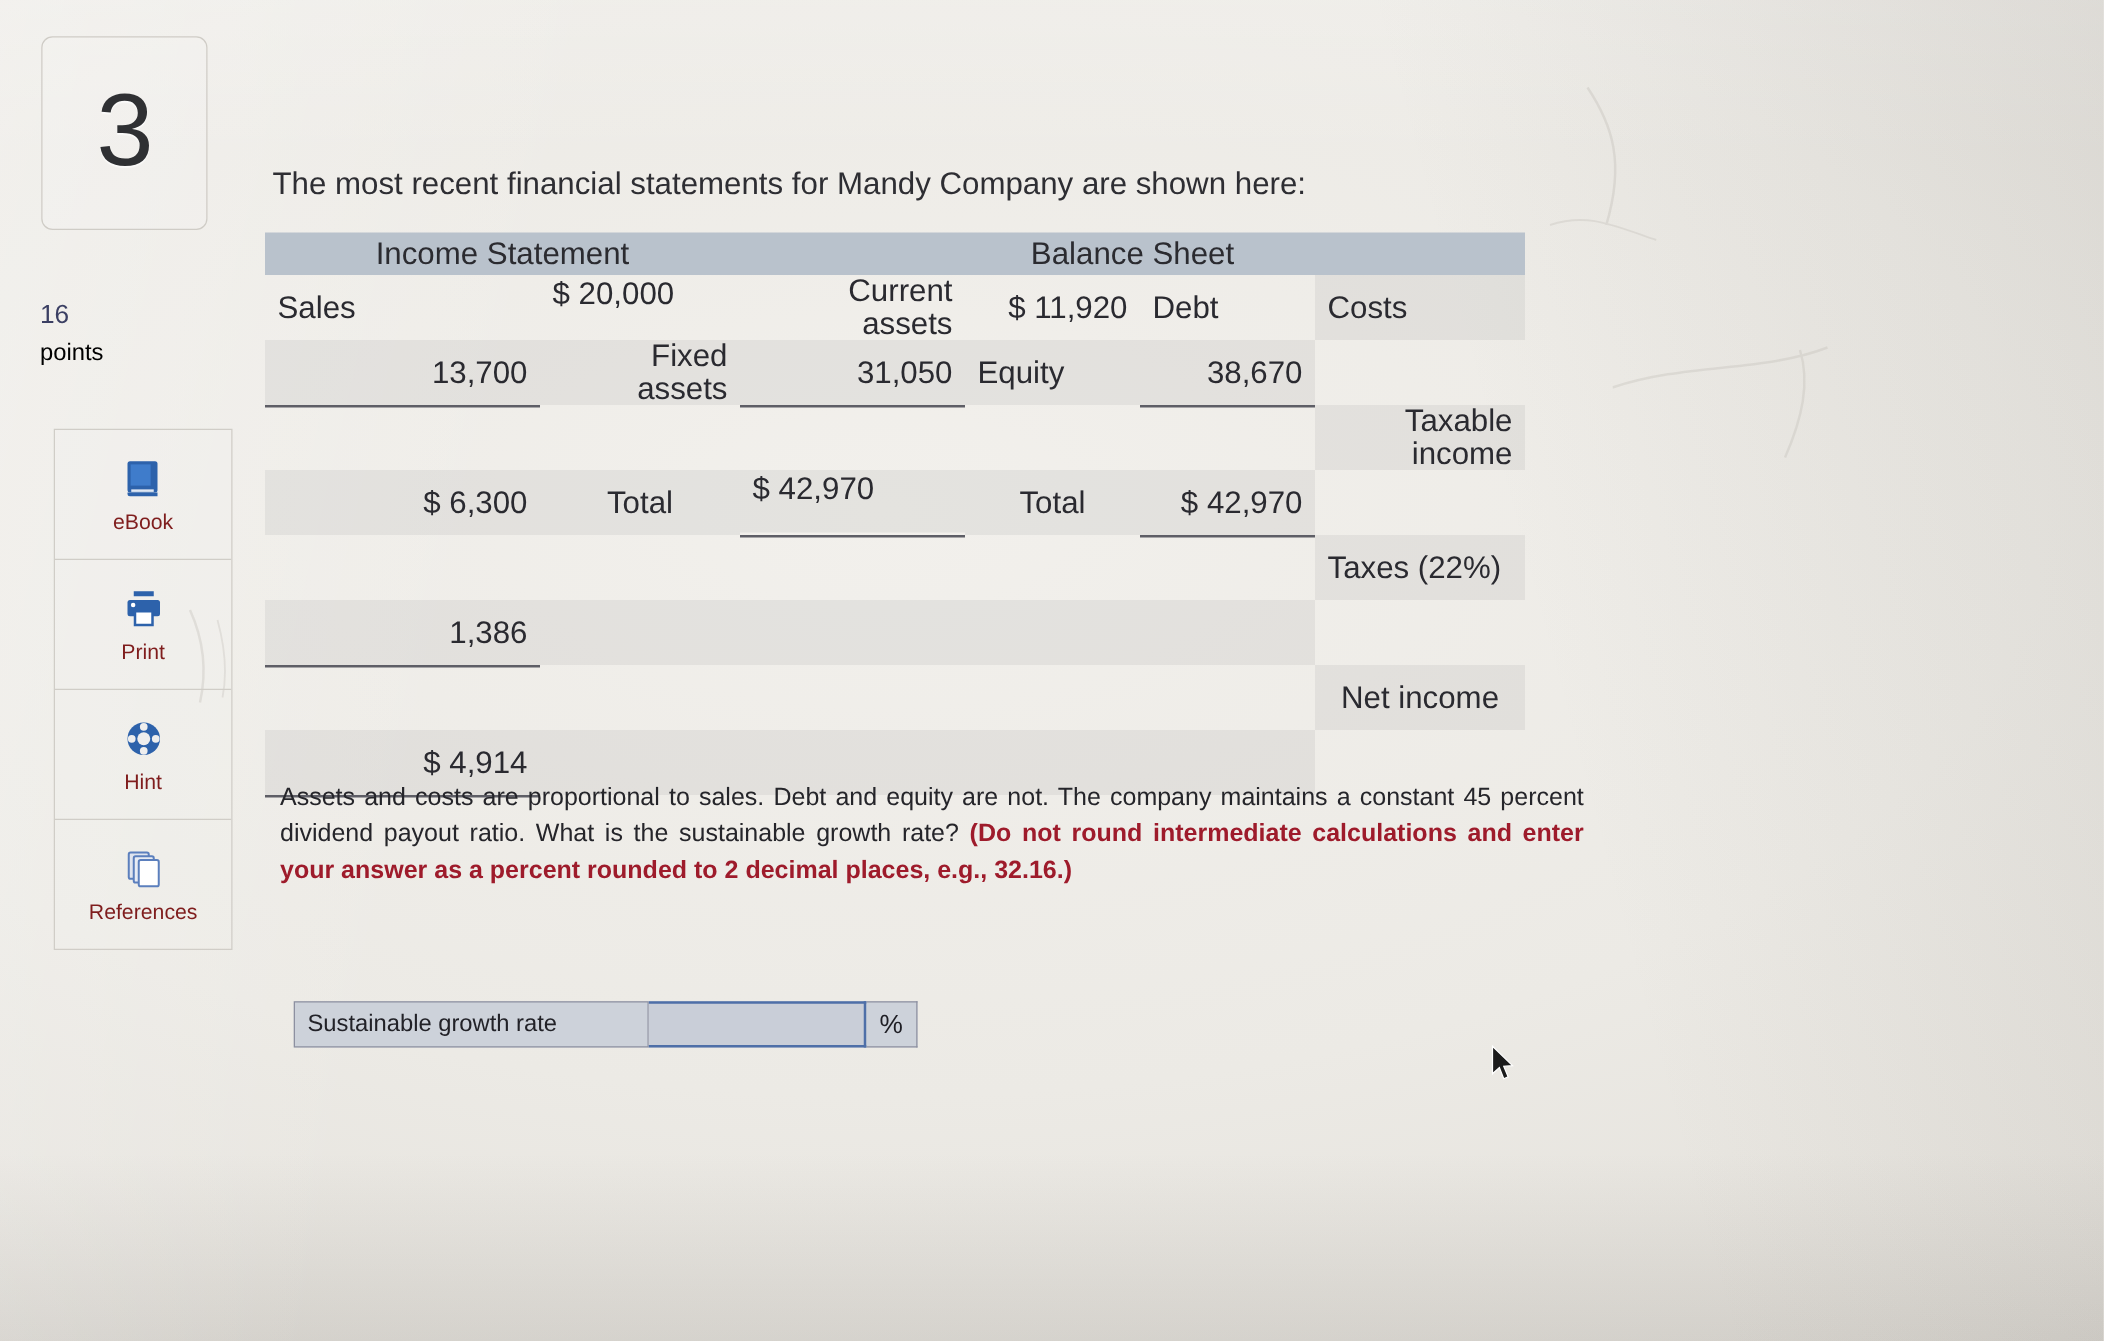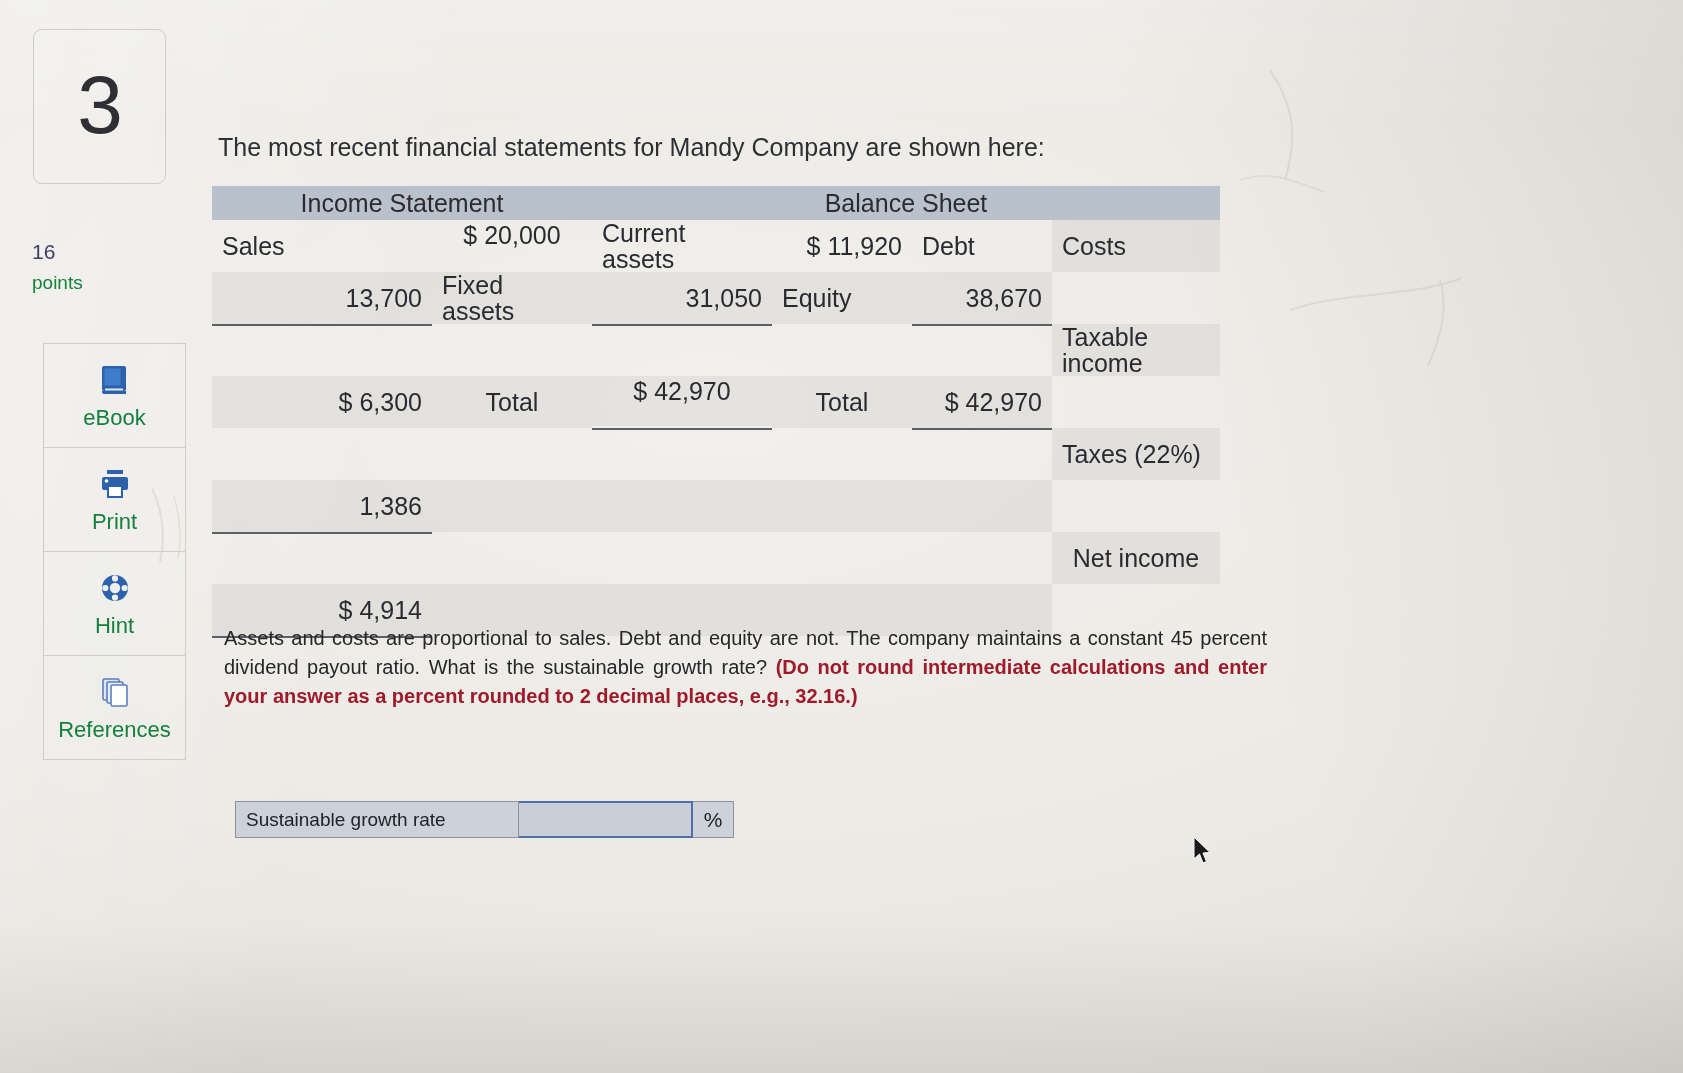--- a/index.html
+++ b/index.html
@@ -58,43 +58,43 @@
     position: absolute;
     left: 32px; top: 240px;
     font-size: 21px;
     color: #3b3f63;
     font-weight: 500;
   }
   .points-label {
     position: absolute;
     left: 32px; top: 272px;
     font-size: 19px;
-    color: #15803d;
+    color: #000000;
   }
 
   .toolbox {
     position: absolute;
     left: 43px; top: 343px;
     width: 141px;
     border: 1px solid #d0cdc7;
     background: rgba(255,255,255,0.06);
   }
   .tool {
     height: 103px;
     border-bottom: 1px solid #d0cdc7;
     display: flex;
     flex-direction: column;
     align-items: center;
     justify-content: center;
     gap: 5px;
   }
   .tool:last-child { border-bottom: none; }
   .tool-label {
-    font-size: 22px;
-    color: #15803d;
+    font-size: 17px;
+    color: #7f1d1d;
   }
   .tool-ico { width: 40px; height: 40px; display:block; }
 
   
   .intro {
     position: absolute;
     left: 218px; top: 133px;
     font-size: 25px;
     color: #2e2e33;
     white-space: nowrap;
@@ -126,23 +126,23 @@
     align-items: stretch;
   }
   .cell {
     font-size: 25px;
     color: #2a2a30;
     padding: 4px 10px;
     display: flex;
     align-items: center;
     line-height: 1.04;
   }
-  .lbl { justify-content: flex-start; }
+  .lbl { justify-content: flex-start; text-align: right; }
   .num { justify-content: flex-end; text-align: right; }
-  .num.wrap { display: block; text-align: center; padding-top: 2px; }
+  .num.wrap { display: block; text-align: left; padding-top: 2px; }
   .band { background: rgba(176,176,176,0.20); }
   .rule { border-top: 2px solid #5e5e66; }
   .r-h { height: 44px; }
 
   .spacer-row { height: 12px; }
 
   
   .qtext {
     position: absolute;
     left: 224px; top: 624px;

